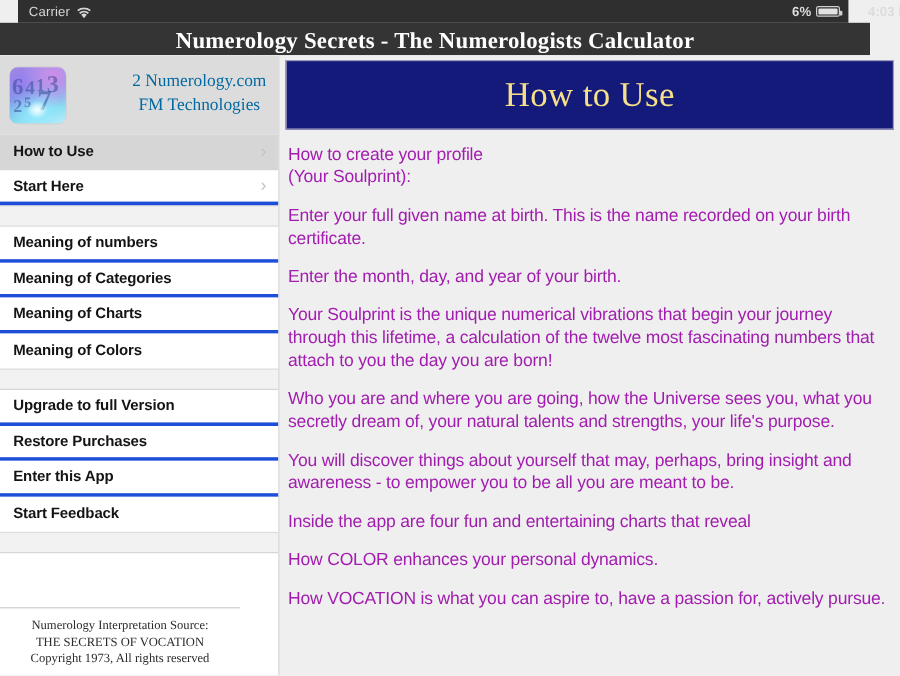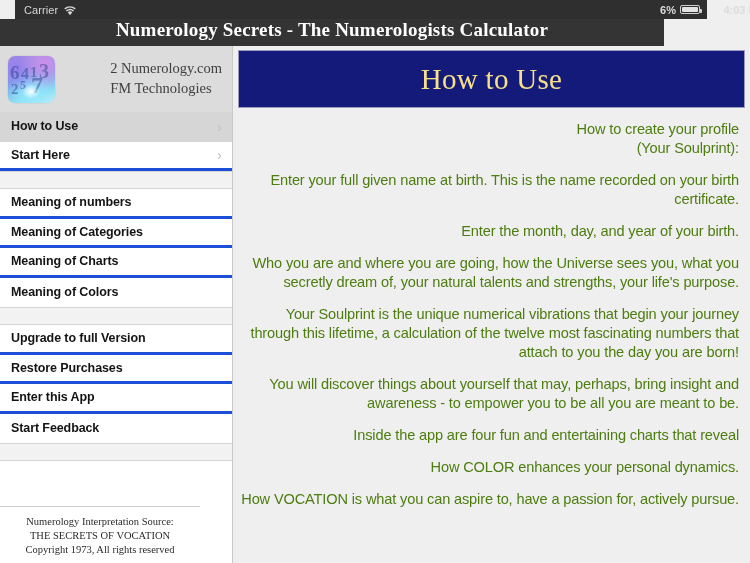--- a/index.html
+++ b/index.html
@@ -39,23 +39,23 @@
   }
   .batt-icon::after{
     content:""; position:absolute; right:-3px; top:2.5px;
     width:2px; height:4px; background:#d0d0d0; border-radius:0 1px 1px 0;
   }
   .batt-fill{ position:absolute; left:1px; top:1px; bottom:1px; right:1px; background:#e2e2e2; border-radius:1px; }
 
   
   .titlebar {
     position:absolute; top:19px; left:0;
-    width:664px; height:27px;
+    width:725px; height:27px;
     background:#343434;
-    display:flex; align-items:flex-start; justify-content:center;
+    display:flex; align-items:flex-end; justify-content:center;
   }
   .titlebar-text {
     color:#ffffff;
     font-family:"Liberation Serif", serif;
     font-size:19px; font-weight:bold;
     letter-spacing:0.2px;
   }
 
   
   .split { position:absolute; top:46px; left:0; width:750px; height:517px; }
@@ -92,23 +92,23 @@
   .n1{ left:22px; top:9px;  font-size:15px; }
   .n3{ left:31px; top:5px;  font-size:20px; color:rgba(60,110,190,0.65); }
   .n5{ left:12px; top:23px; font-size:12px; }
   .n7{ left:23px; top:17px; font-size:24px; color:rgba(45,95,175,0.6); }
   .n0{ left:3px;  top:26px; font-size:15px; color:rgba(255,255,255,0.6); }
   .brand-logo .spark{
     position:absolute; left:14px; top:28px; width:18px; height:15px;
     background:radial-gradient(ellipse at center, rgba(255,255,255,0.95) 0%, rgba(255,255,255,0) 70%);
   }
   .brand-txt {
-    margin-left:auto; text-align:left;
-    font-family:"Liberation Serif", serif;
-    color:#404040; font-size:14.5px; line-height:1.35;
+    margin-left:auto; text-align:center;
+    font-family:"Liberation Serif", serif;
+    color:#0369a1; font-size:14.5px; line-height:1.35;
   }
 
   .menu-scroll { height:451px; position:relative; }
   .sec-gap { background:#f2f2f2; border-top:1px solid #d6d6d6; border-bottom:1px solid #d6d6d6; }
   .row {
     height:29.5px; background:#ffffff;
     display:flex; align-items:center;
     padding:0 10px 0 11px;
     position:relative;
     border-bottom:3px solid #1d4ed8;
@@ -145,22 +145,22 @@
   .doc-header-title {
     font-family:"Liberation Serif", serif;
     font-size:29px; color:#f7e08a; letter-spacing:0.3px;
   }
   .doc-body {
     padding:12px 6px 0 2px;
     overflow:hidden;
     height:455px;
   }
   .para {
-    font-size:14.6px; color:#4d7c0f; line-height:1.30;
-    margin-bottom:13px; letter-spacing:-0.15px;text-align:right;
+    font-size:14.6px; color:#a21caf; line-height:1.30;
+    margin-bottom:13px; letter-spacing:-0.15px;
   }
 </style>
 </head>
 <body>
 
 <div id="app">
 
   <div class="statusbar">
     <div class="sb-left">
       <span class="sb-carrier">Carrier</span>
@@ -265,22 +265,22 @@
 
     <div class="content">
       <div class="doc-header">
         <span class="doc-header-title">How to Use</span>
       </div>
       <div class="doc-body">
         <p class="para" style="white-space:pre-line">How to create your profile
 (Your Soulprint):</p>
         <p class="para">Enter your full given name at birth.  This is the name recorded on your birth certificate.</p>
         <p class="para">Enter the month, day, and year of your birth.</p>
+        <p class="para">Your Soulprint is the unique numerical vibrations that begin your journey through this lifetime, a calculation of the twelve most fascinating numbers that attach to you the day you are born!</p>
         <p class="para">Who you are and where you are going, how the Universe sees you, what you secretly dream of, your natural talents and strengths, your life's purpose.</p>
-        <p class="para">Your Soulprint is the unique numerical vibrations that begin your journey through this lifetime, a calculation of the twelve most fascinating numbers that attach to you the day you are born!</p>
         <p class="para">You will discover things about yourself that may, perhaps, bring insight and awareness - to empower you to be all you are meant to be.</p>
         <p class="para">Inside the app are four fun and entertaining charts that reveal</p>
         <p class="para">How COLOR enhances your personal dynamics.</p>
         <p class="para">How VOCATION is what you can aspire to, have a passion for, actively pursue.</p>
       </div>
     </div>
 
   </div>
 </div>
 

